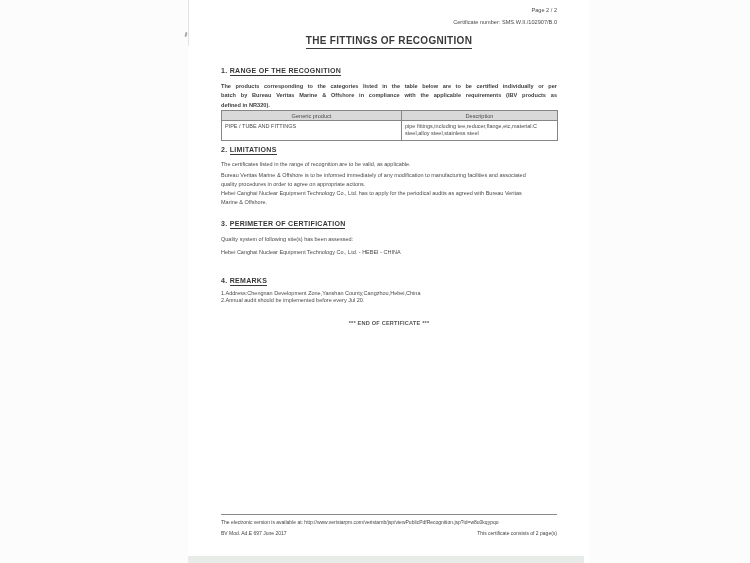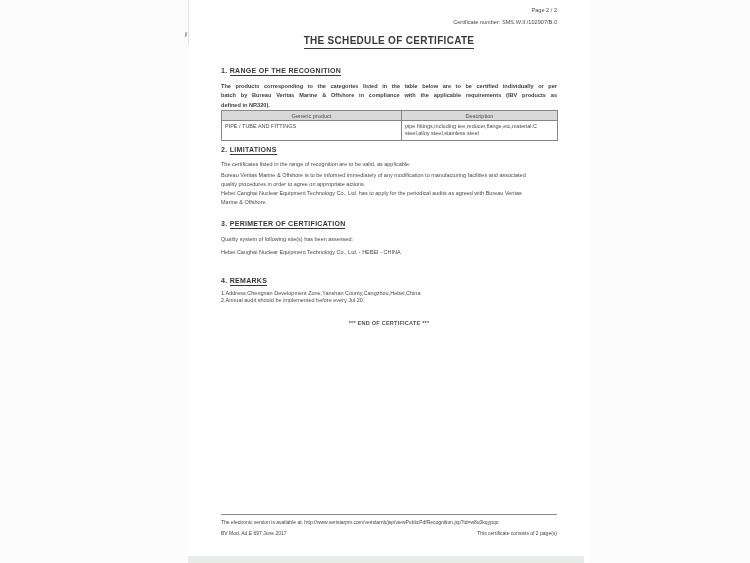--- a/index.html
+++ b/index.html
@@ -57,21 +57,21 @@
 <div class="screen">
   <div class="sheet"></div>
   <div class="sheet-edge"></div>
   <div class="artifact"></div>
 
   <div class="pagenum">Page 2 / 2</div>
 
   <div class="certline"><span>Certificate number: </span><span>SMS.W.II./102907/B.0</span></div>
 
   <div class="title-wrap">
-    <span class="title-text">THE SCHEDULE OF CERTIFICATE</span>
+    <span class="title-text">THE FITTINGS OF RECOGNITION</span>
   </div>
 
   <div class="sechead" id="s1h"><span>1.</span>&nbsp;<span class="sec-title">RANGE OF THE RECOGNITION</span></div>
 
   <div class="intro">
     <div class="just">The products corresponding to the categories listed in the table below are to be certified individually or per</div>
     <div class="just">batch by Bureau Veritas Marine &amp; Offshore in compliance with the applicable requirements (IBV products as</div>
     <div>defined in NR320).</div>
   </div>
 

